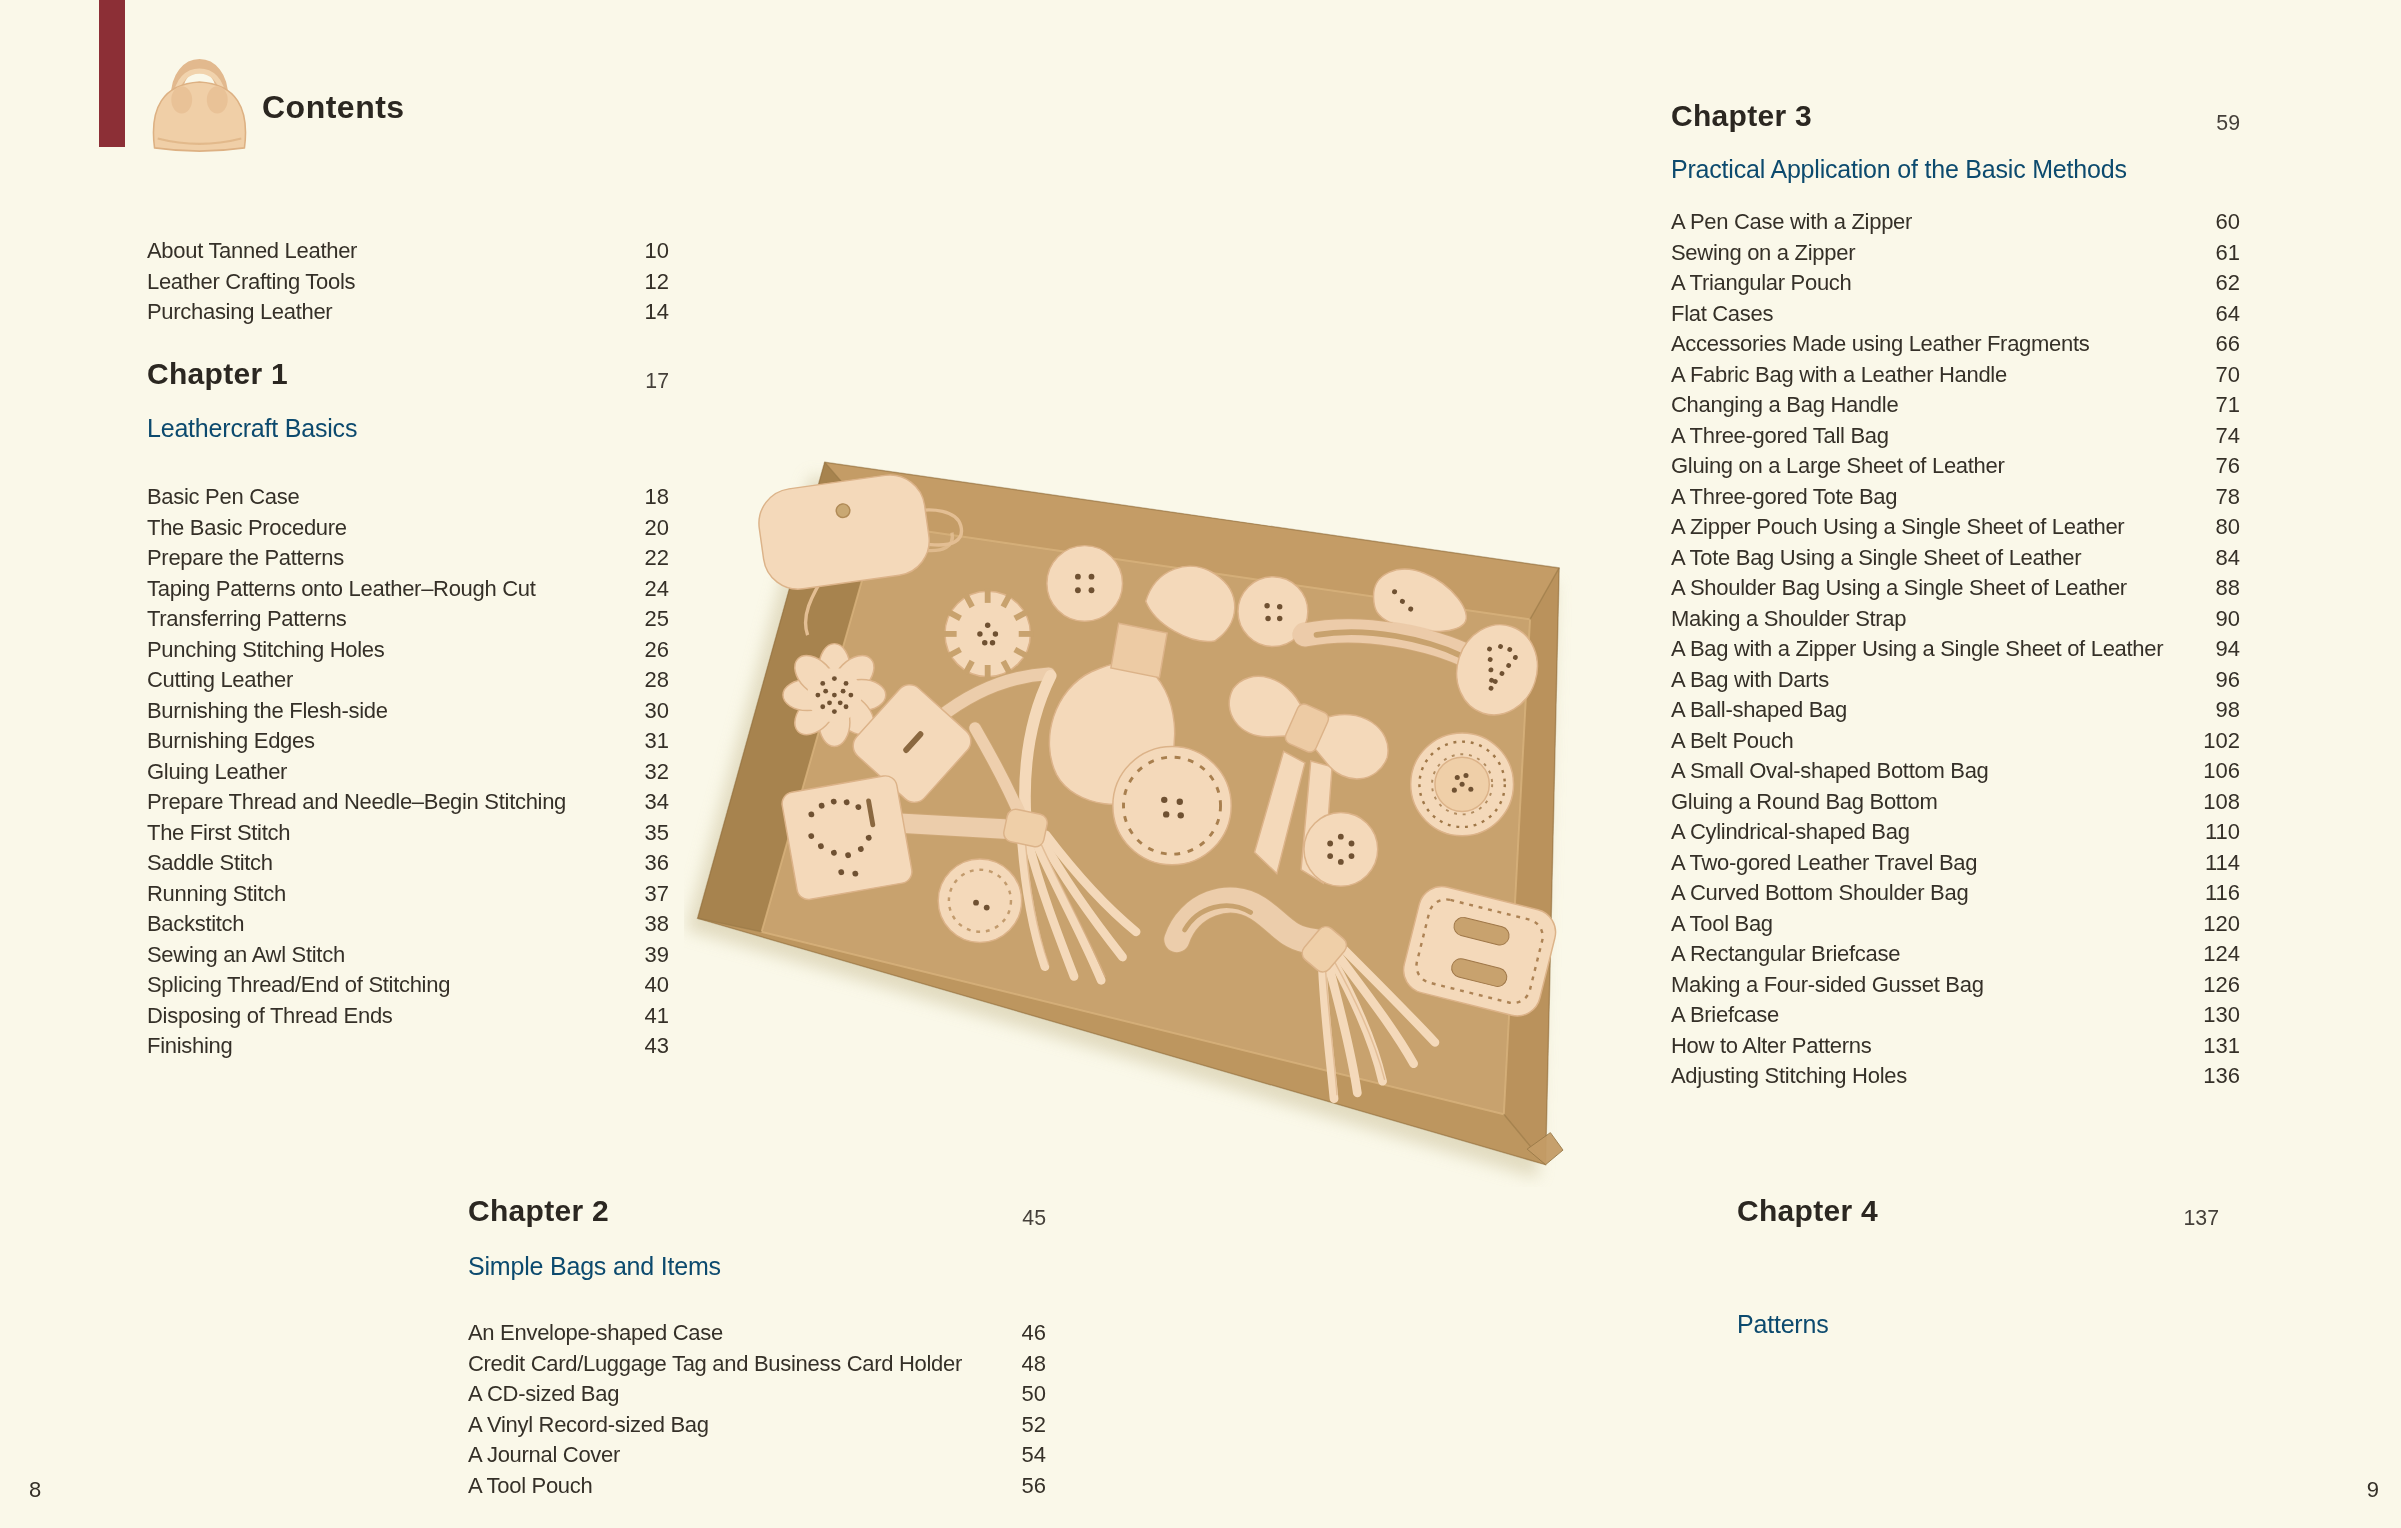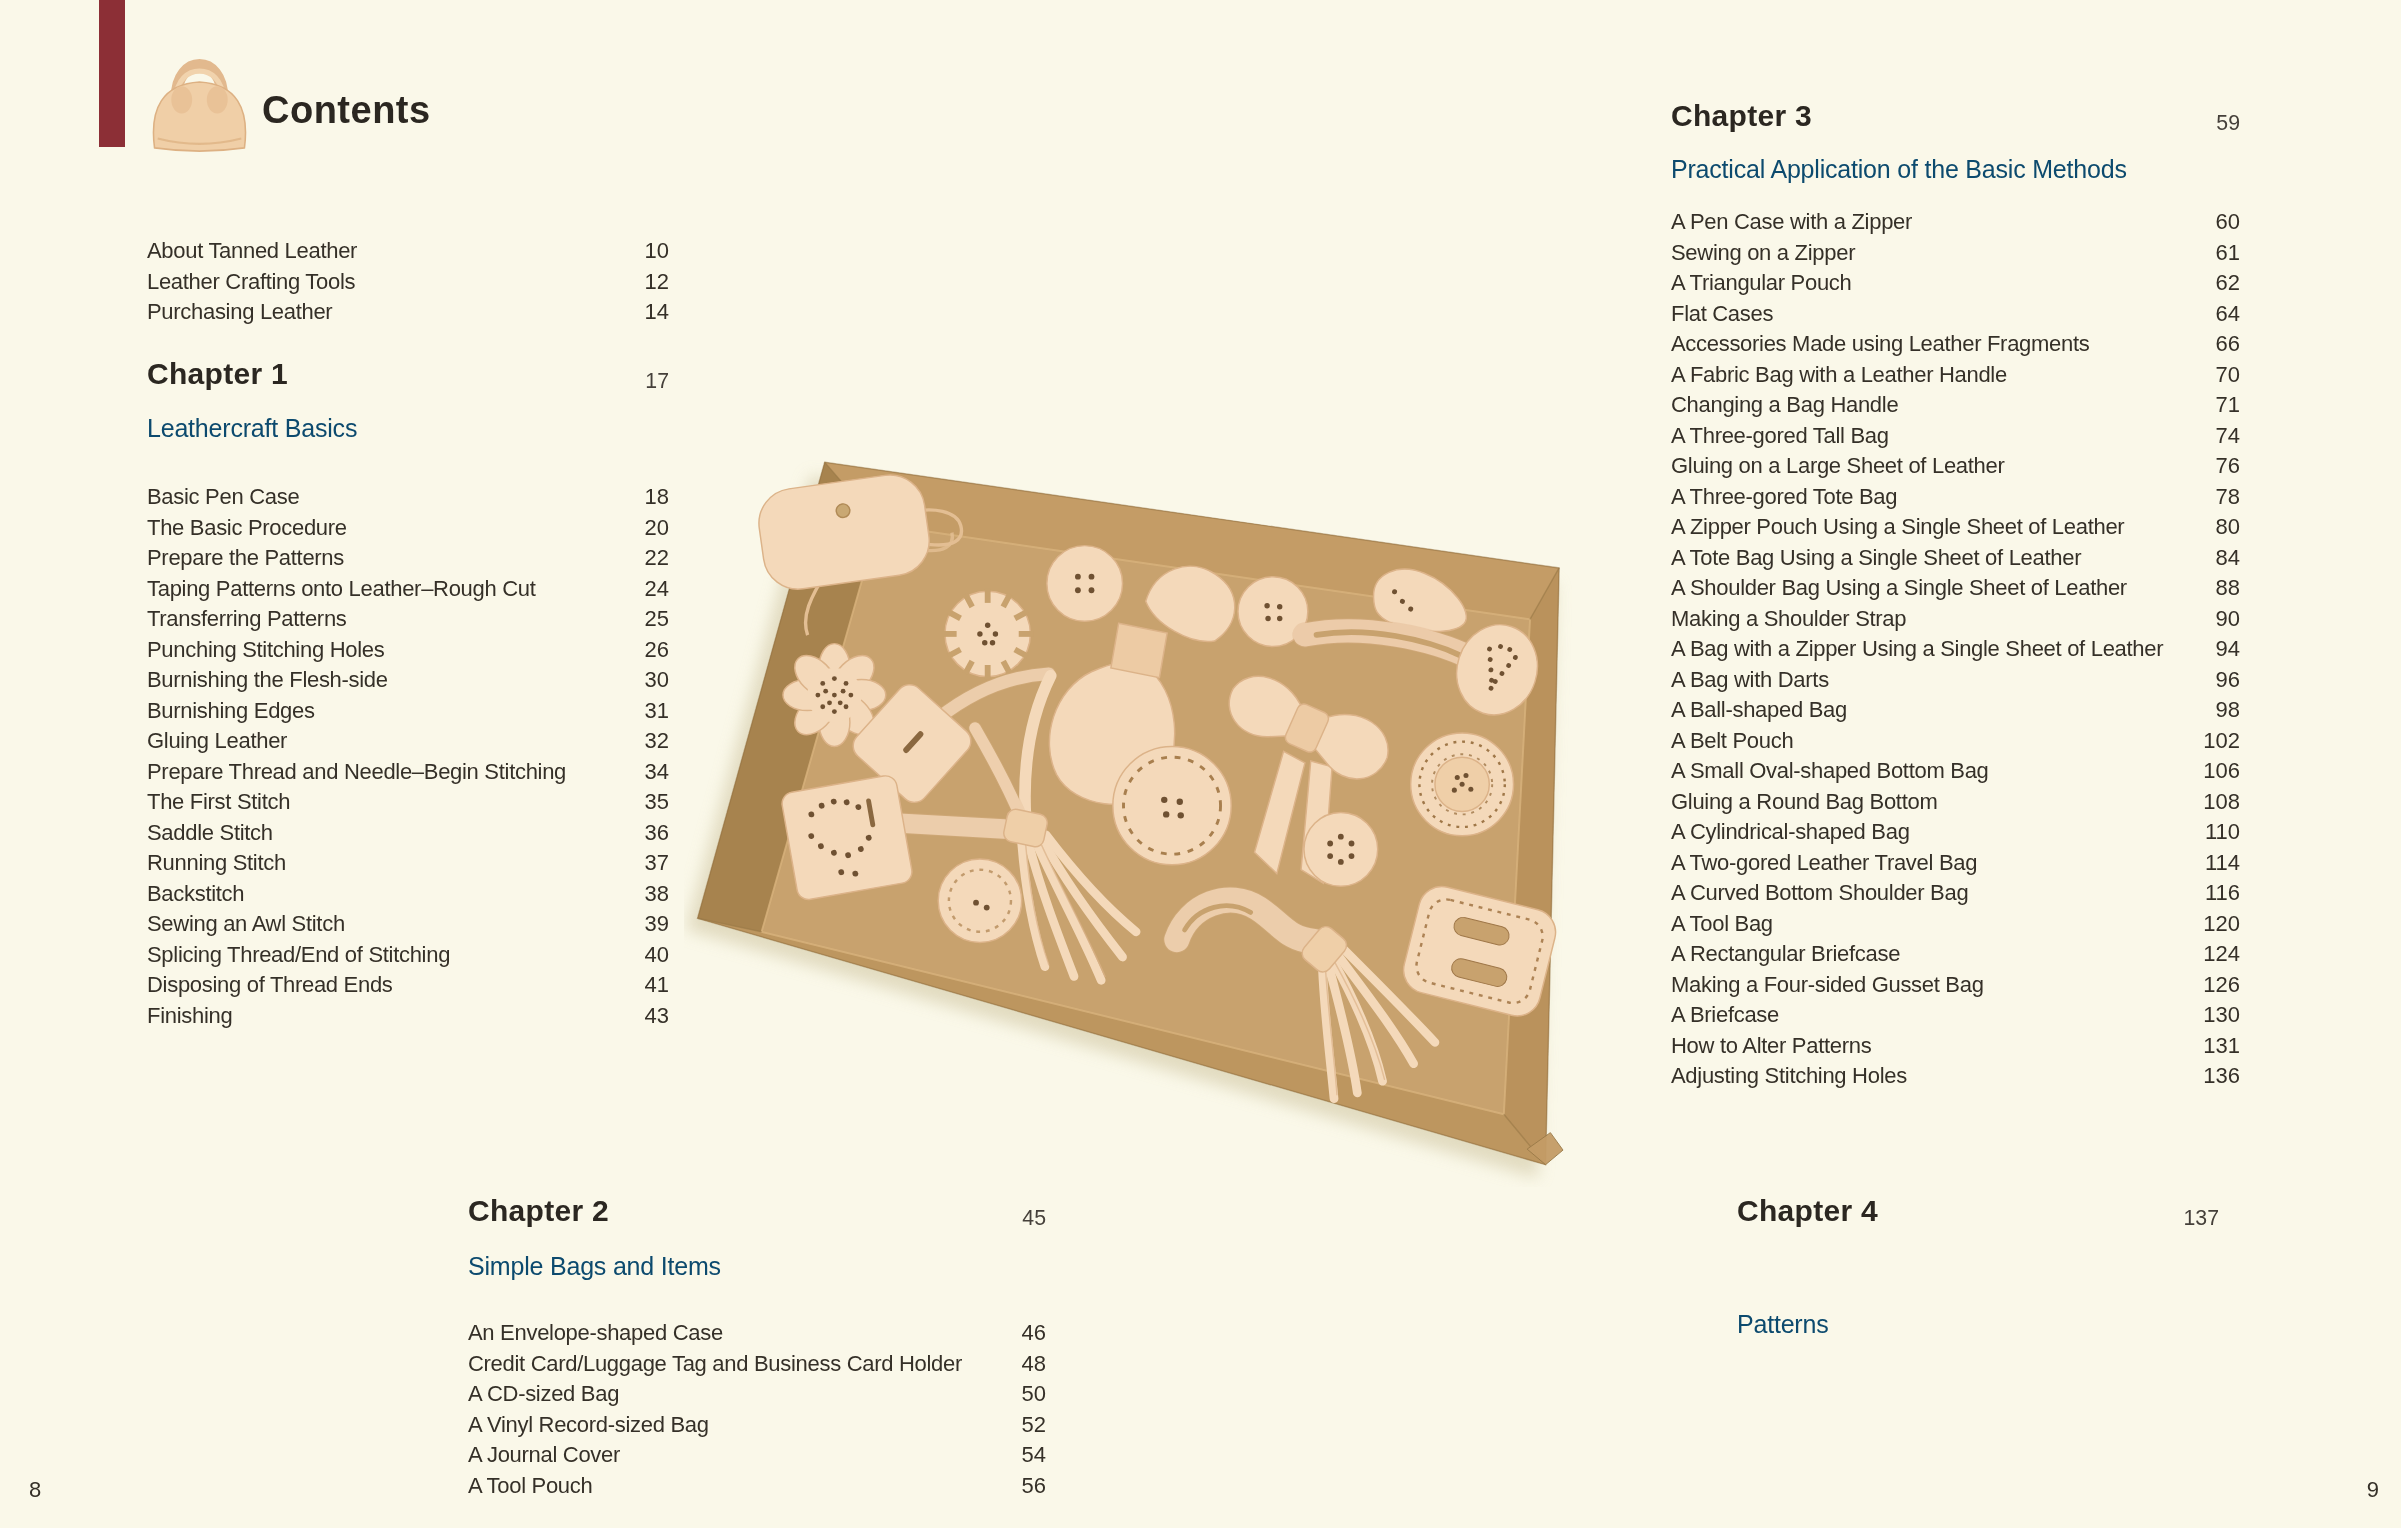--- a/index.html
+++ b/index.html
@@ -3,21 +3,21 @@
 <meta charset="utf-8">
 <style>
   html,body{margin:0;padding:0;background:#e8e6da;}
   .page{
     position:relative; width:2402px; height:1528px; overflow:hidden;
     background:#FAF8E9; color:#353028;
     font-family:"Liberation Sans","DejaVu Sans",sans-serif;
   }
   .accent-bar{position:absolute; left:99px; top:0; width:26px; height:147px; background:#8C2F36;}
   .bag-icon{position:absolute; left:142px; top:35px; width:115px; height:116px;}
-  .page-title{position:absolute; left:262px; top:89px; font-size:38px; font-weight:bold; letter-spacing:0.5px; color:#2b2721;}
+  .page-title{position:absolute; left:262px; top:89px; font-size:32px; font-weight:bold; letter-spacing:0.5px; color:#2b2721;}
 
   .toc-list{position:absolute;}
   .toc-row{height:30.5px; display:flex; justify-content:space-between; align-items:center;}
   .toc-label{font-size:22px; letter-spacing:-0.3px; line-height:30.5px; white-space:nowrap;}
   .toc-page{font-size:22px; min-width:47px; text-align:right; letter-spacing:0;}
 
   .ch-head{position:absolute; display:flex; justify-content:space-between; align-items:flex-start;}
   .ch-name{font-size:30px; font-weight:bold; color:#2b2721; line-height:1.1; letter-spacing:0.3px;}
   .ch-page{font-size:21.3px; color:#45403a; padding-top:11.6px;}
   .ch-sub{position:absolute; font-size:25px; color:#0c4a6e; letter-spacing:-0.2px;}
@@ -84,20 +84,24 @@
         <span class="toc-label">Taping Patterns onto Leather–Rough Cut</span>
         <span class="toc-page">24</span>
       </div>
       <div class="toc-row">
         <span class="toc-label">Transferring Patterns</span>
         <span class="toc-page">25</span>
       </div>
       <div class="toc-row">
         <span class="toc-label">Punching Stitching Holes</span>
         <span class="toc-page">26</span>
+      </div>
+      <div class="toc-row">
+        <span class="toc-label">Cutting Leather</span>
+        <span class="toc-page">28</span>
       </div>
       <div class="toc-row">
         <span class="toc-label">Burnishing the Flesh-side</span>
         <span class="toc-page">30</span>
       </div>
       <div class="toc-row">
         <span class="toc-label">Burnishing Edges</span>
         <span class="toc-page">31</span>
       </div>
       <div class="toc-row">

